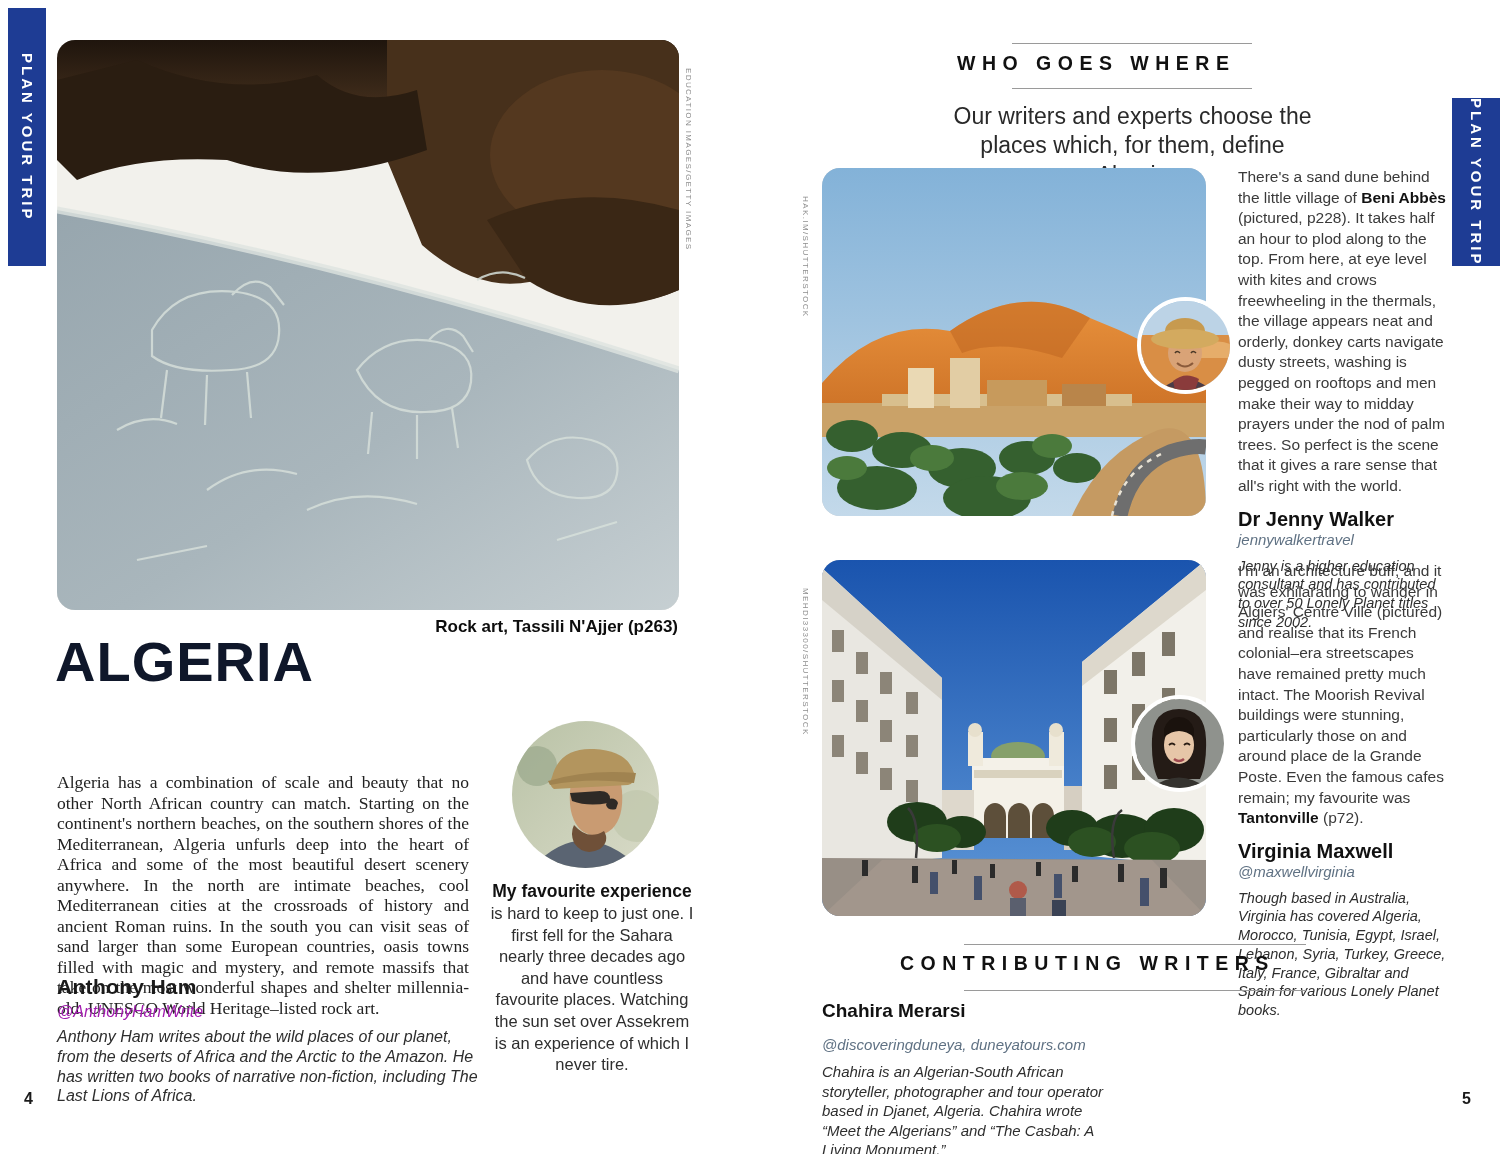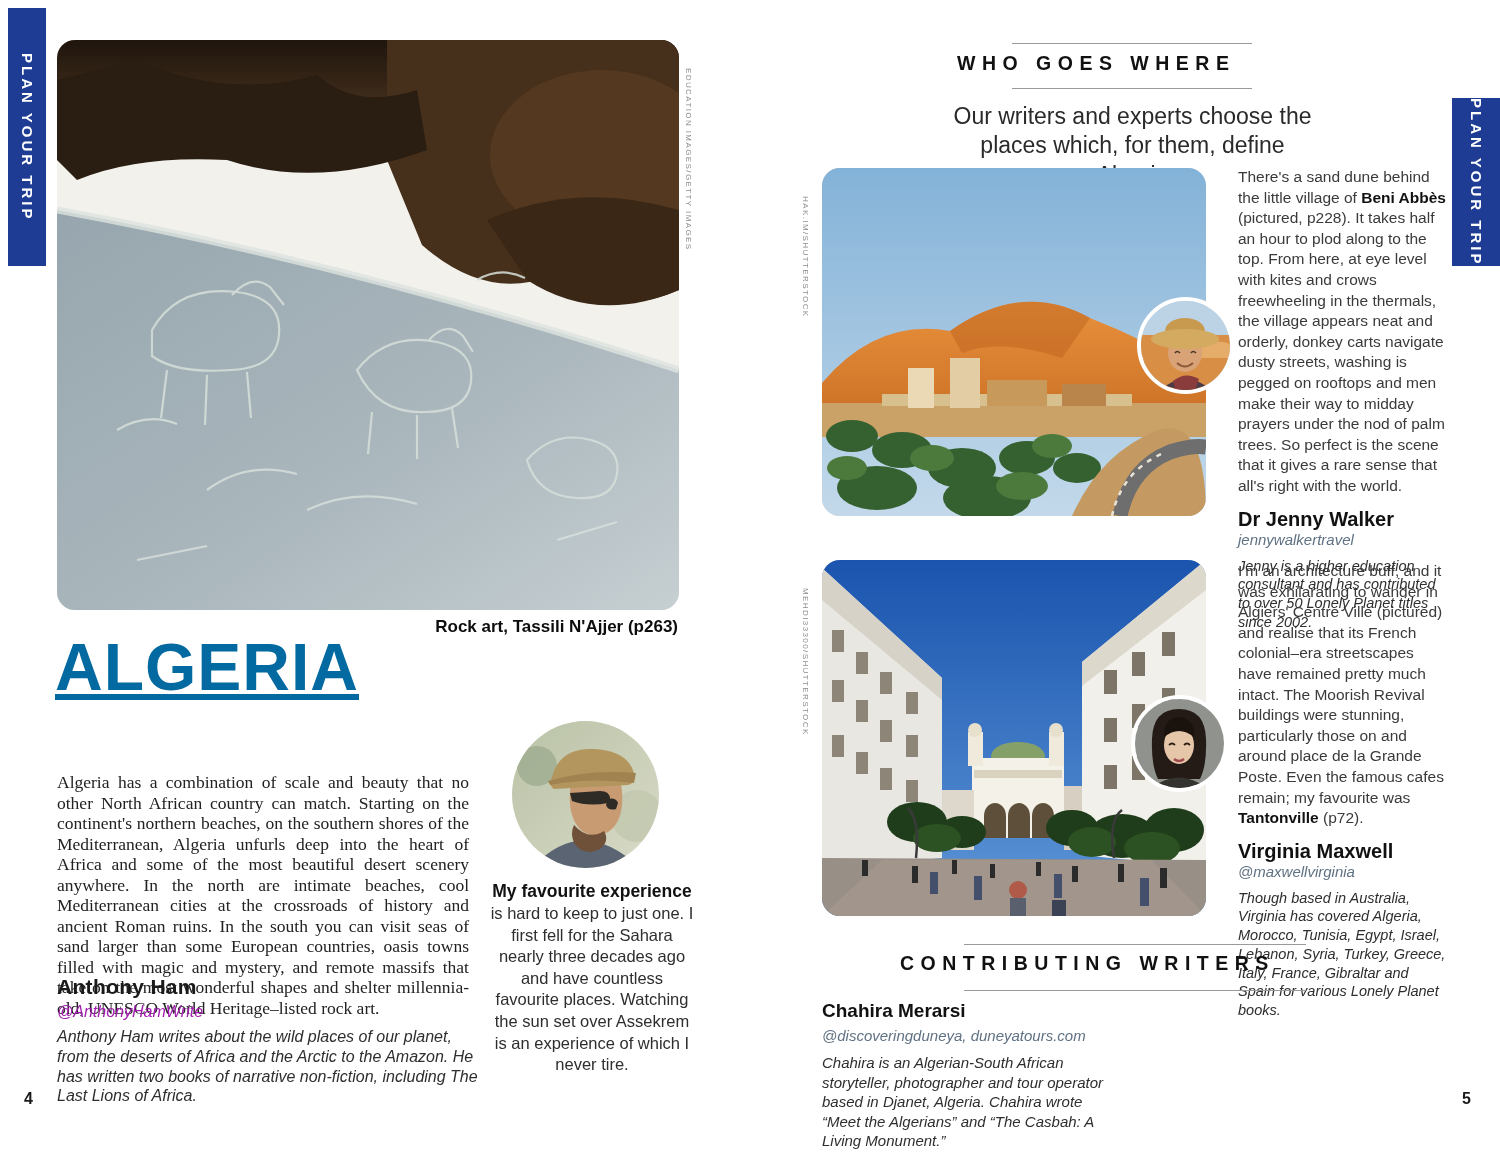--- a/index.html
+++ b/index.html
@@ -17,21 +17,21 @@
   .photo-rock{left:57px;top:40px;width:622px;height:570px;}
   .photo-dune{left:822px;top:168px;width:384px;height:348px;}
   .photo-algiers{left:822px;top:560px;width:384px;height:356px;}
   
   .credit{position:absolute;writing-mode:vertical-rl;font-size:8px;letter-spacing:1.4px;color:#8d8d8d;white-space:nowrap;}
   .credit-rock{left:684px;top:68px;}
   .credit-dune{left:801px;top:196px;}
   .credit-algiers{left:801px;top:588px;}
   
   .caption{left:300px;top:617px;width:378px;text-align:right;font-weight:bold;font-size:17px;color:#0d0d0d;}
-  .title{left:55px;top:634px;font-size:66px;font-weight:800;color:#0369a1;line-height:1;letter-spacing:1px;text-decoration:underline;}
+  .title{left:55px;top:634px;font-size:56px;font-weight:800;color:#0f172a;line-height:1;letter-spacing:1px;}
   .subtitle{left:57px;top:706px;font-size:30px;font-weight:800;color:#0d0d0d;letter-spacing:.5px;}
   .intro{left:57px;top:756px;width:412px;font-family:"Liberation Serif","DejaVu Serif",serif;
          font-size:17.5px;line-height:20.5px;color:#222;text-align:justify;margin-top:16px;}
   .author-name{left:57px;top:975px;font-size:21px;font-weight:bold;letter-spacing:.3px;}
   .author-handle{left:57px;top:1003px;font-style:italic;font-size:16px;color:#a21caf;}
   .author-bio{left:57px;top:1027px;width:428px;font-style:italic;font-size:16px;line-height:1.24;color:#2e2e2e;}
   .pagenum{font-size:16px;font-weight:bold;color:#1a1a1a;}
   .pn-left{left:24px;top:1090px;}
   .pn-right{left:1462px;top:1090px;}
   .portrait{position:absolute;border-radius:50%;overflow:hidden;}
@@ -53,21 +53,21 @@
   .col-jenny{left:1238px;top:167px;}
   .col-virginia{left:1238px;top:561px;}
   
   .avatar{position:absolute;border-radius:50%;border:4px solid #fff;overflow:hidden;box-sizing:border-box;}
   .avatar svg{display:block;width:100%;height:100%;}
   .avatar-jenny{left:1137px;top:297px;width:97px;height:97px;}
   .avatar-virginia{left:1131px;top:695px;width:97px;height:97px;}
   
   .cw-col{position:absolute;width:298px;top:1000px;}
   .cw-name{font-size:19px;font-weight:bold;color:#111;}
-  .cw-handle{font-style:italic;font-size:15px;color:#5f7183;margin-top:5px;}
+  .cw-handle{font-style:italic;font-size:15px;color:#5f7183;margin-top:14px;}
   .cw-bio{font-style:italic;font-size:15px;line-height:1.3;margin-top:9px;color:#2e2e2e;}
   .cw-col1{left:822px;}
   .cw-col2{left:1142px;}
 </style>
 </head>
 <body>
 
 <div class="spread">
 
   <div class="tab tab-left">

